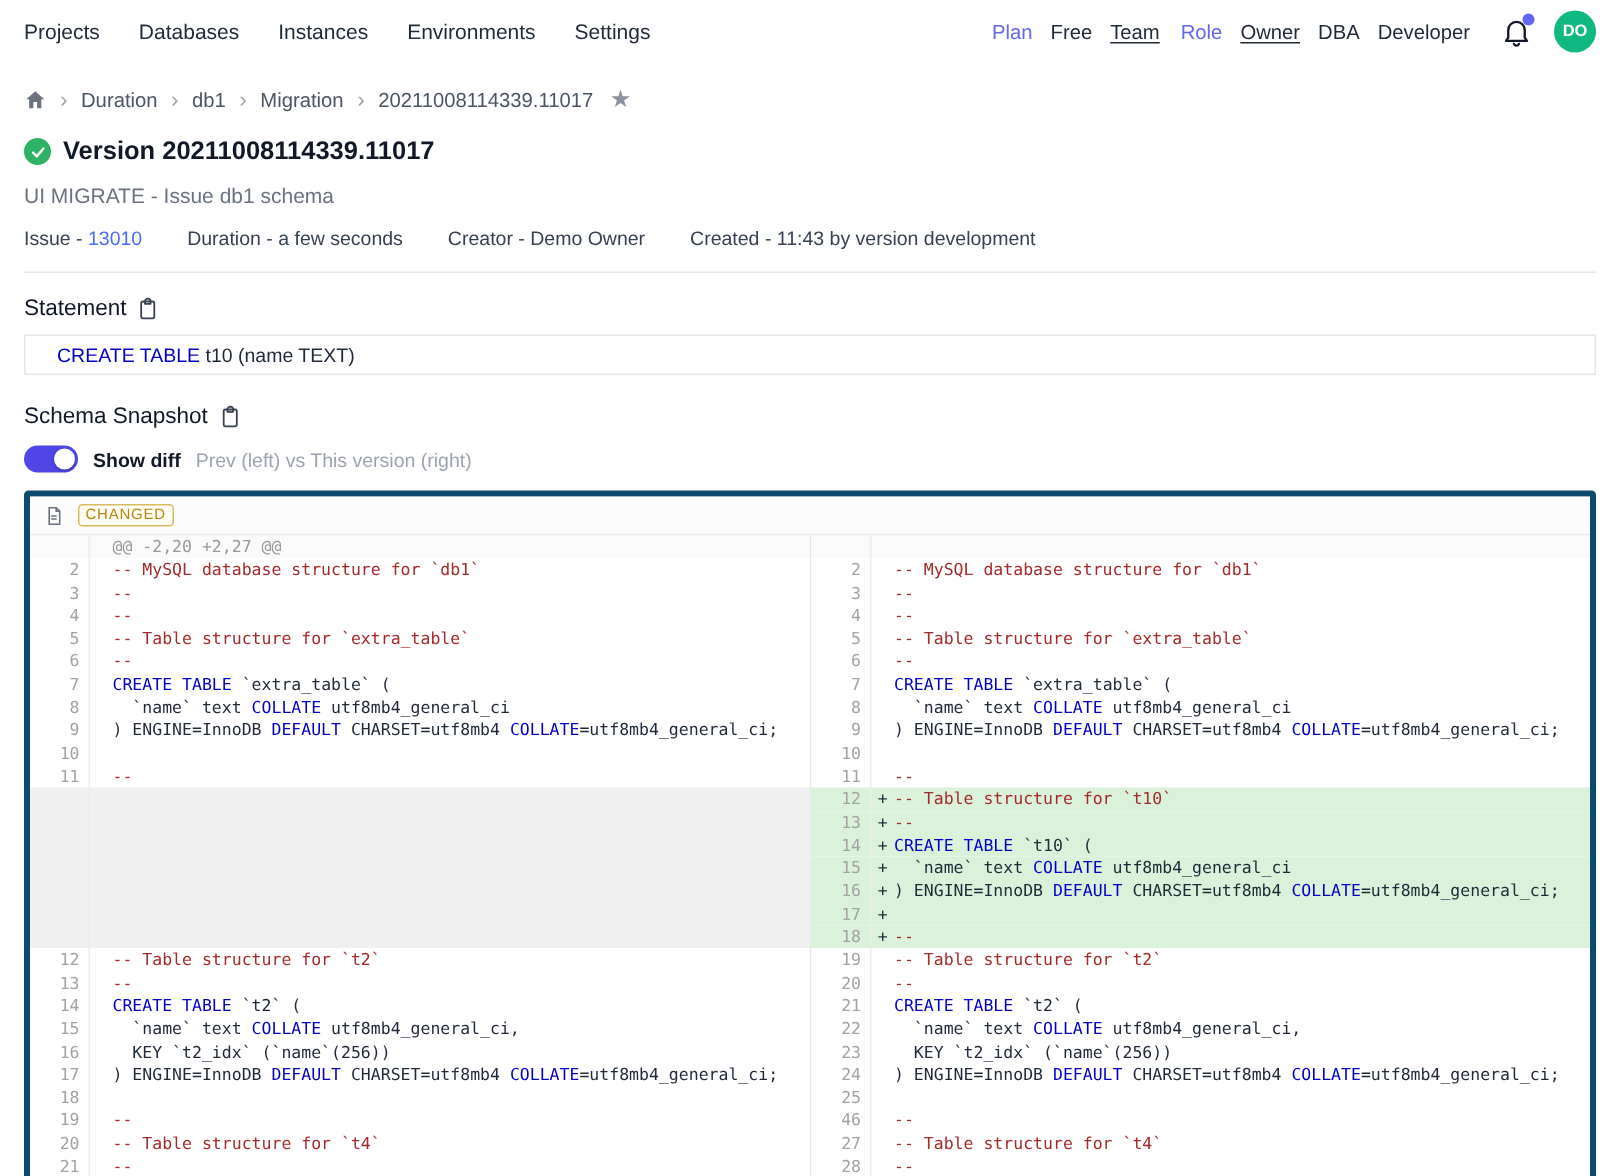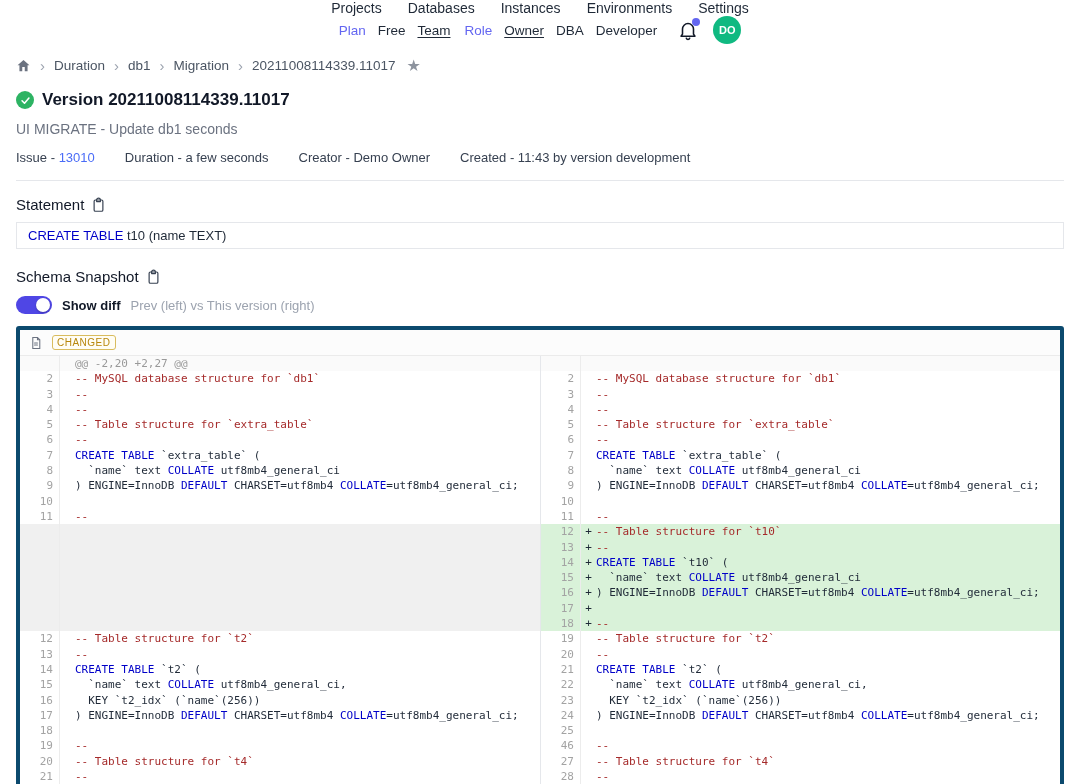--- a/index.html
+++ b/index.html
@@ -1,21 +1,21 @@
 <!DOCTYPE html>
 <html><head>
 <meta charset="utf-8">
 <style>
   * { margin:0; padding:0; box-sizing:border-box; }
   html,body { width:1080px; height:784px; background:#fff; overflow:hidden;
     font-family:"Liberation Sans", sans-serif; color:#1f2937; }
 
   
   .topnav { display:flex; align-items:center; justify-content:space-between;
-    height:42px; padding:0 16px;flex-direction:column; }
+    height:42px; padding:0 16px; }
   .nav-left { display:flex; gap:26px; }
   .nav-item { font-size:14px; font-weight:500; color:#1f2937; cursor:pointer; }
   .nav-right { display:flex; align-items:center; gap:14px; font-size:13.5px; }
   .accent-label { color:#6366f1; }
   .plain-label { color:#1f2937; }
   .underlined { text-decoration:underline; text-underline-offset:2px; }
   .group { display:flex; gap:12px; align-items:center; }
   .bell-wrap { position:relative; width:22px; height:22px; margin-left:6px; cursor:pointer; }
   .bell-dot { position:absolute; top:-1px; right:-1px; width:8px; height:8px;
     border-radius:50%; background:#6366f1; }
@@ -41,21 +41,21 @@
   .meta-item a { color:#4a6cf7; text-decoration:none; cursor:pointer; }
 
   .divider { border-top:1px solid #e5e7eb; margin:15px 16px 0 16px; }
 
   
   .section-heading { display:flex; align-items:center; gap:7px; padding:0 16px; }
   .section-heading .h { font-size:15px; font-weight:400; color:#111827; }
   .statement-heading { margin-top:15px; }
   .icon-btn { cursor:pointer; display:flex; }
   .statement-box { margin:9px 16px 0 16px; border:1px solid #e5e7eb;
-    background:#fff; padding:5px 11px; font-size:13px; color:#111827; }
+    background:#fff; padding:5px 21px; font-size:13px; color:#111827; }
   .kw { color:#0000c8; }
 
   .snapshot-heading { margin-top:19px;text-align:right; }
   .toggle-row { display:flex; align-items:center; gap:10px; padding:0 16px; margin-top:11px; }
   .switch { width:36px; height:18px; border-radius:9px; background:#4f46e5;
     position:relative; cursor:pointer; flex:none; }
   .switch::after { content:""; position:absolute; top:2px; right:2px; width:14px;
     height:14px; border-radius:50%; background:#fff; box-shadow:0 1px 2px rgba(0,0,0,.25); }
   .toggle-label { font-size:13px; font-weight:700; color:#111827; }
   .toggle-hint { font-size:13px; color:#9ca3af; }
@@ -141,21 +141,21 @@
 
 <div class="page-header">
   <div class="title-row">
     <span class="check-circle">
       <svg width="11" height="11" viewBox="0 0 24 24" fill="none" stroke="#fff" stroke-width="3.4" stroke-linecap="round" stroke-linejoin="round">
           <path d="M4.5 12.5 L9.8 18 L19.5 6.5"></path>
         </svg>
     </span>
     <span class="page-title">Version 20211008114339.11017</span>
   </div>
-  <div class="subtitle">UI MIGRATE - Update db1 seconds</div>
+  <div class="subtitle">UI MIGRATE - Issue db1 schema</div>
   <div class="meta-row" id="meta-row">
       <span class="meta-item"><span>Issue - </span><a>13010</a></span>
       <span class="meta-item"><span>Duration - a few seconds</span></span>
       <span class="meta-item"><span>Creator - Demo Owner</span></span>
       <span class="meta-item"><span>Created - 11:43 by version development</span></span>
     </div>
 </div>
 
 <div class="divider"></div>
 

